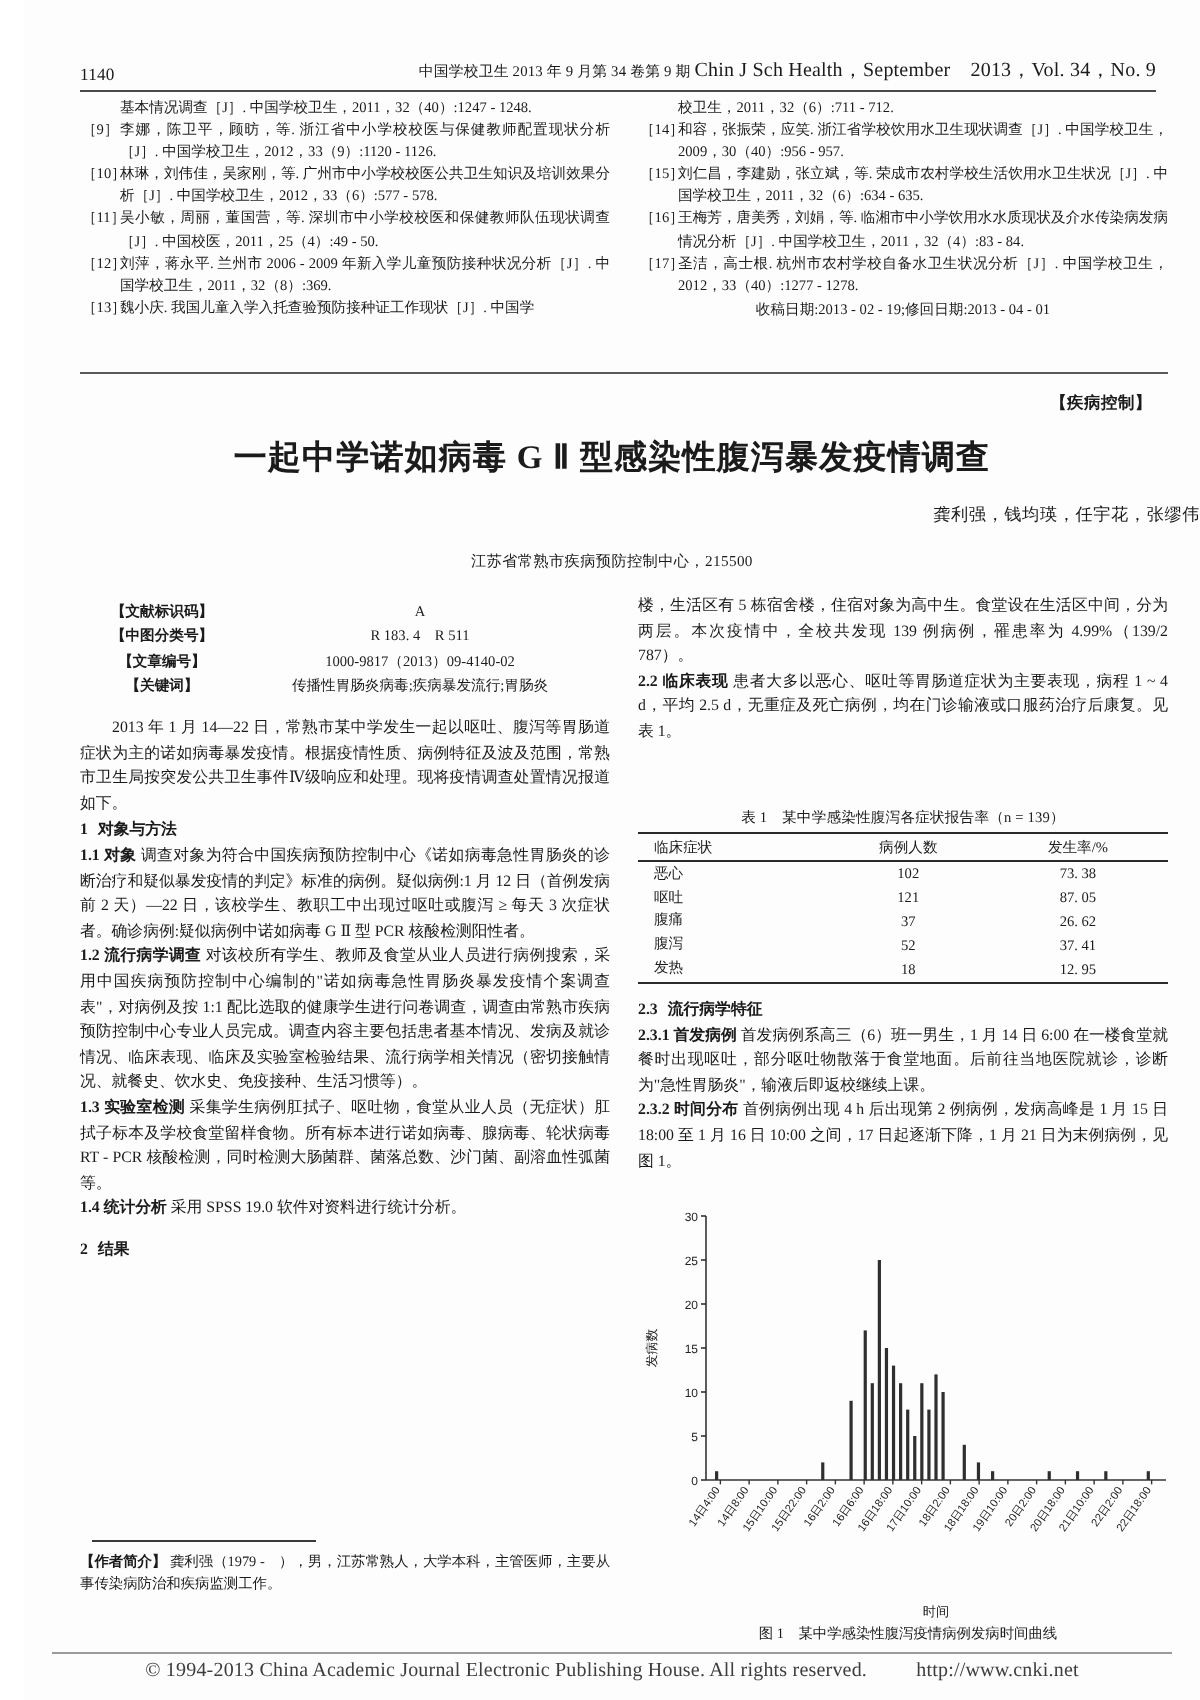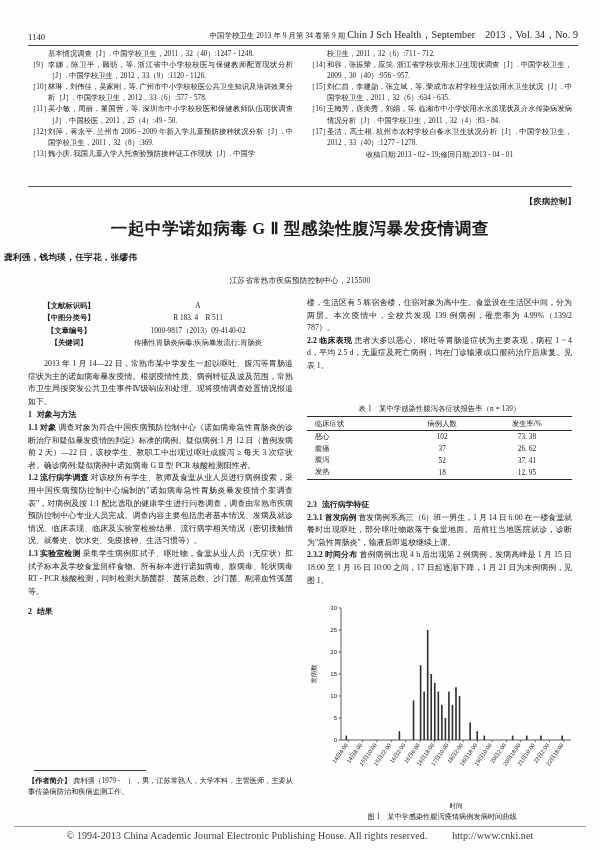--- a/index.html
+++ b/index.html
@@ -10,20 +10,21 @@
     width: 600px; height: 850px;
     position: relative;
     font-family: "Liberation Serif", "DejaVu Serif", serif;
     color: #1b1b1b;
     overflow: hidden;
   }
   .page {
     position: absolute;
     inset: 0;
     background: #fdfdfd;
+    margin-left: 12px;
   }
 
   
   .runhead {
     position: absolute;
     left: 28px; right: 22px; top: 28px;
     display: flex;
     align-items: flex-end;
     justify-content: space-between;
     font-size: 7.4px;
@@ -99,23 +100,23 @@
     text-align: center;
     font-size: 16.5px;
     font-weight: bold;
     letter-spacing: .6px;
     font-family: "Liberation Serif", serif;
   }
   .authors {
     position: absolute;
     top: 252px;
     left: 4px; right: 0;
-    text-align: left;
+    text-align: right;
     font-size: 8.6px;
-    font-weight: bold;
+    font-weight: normal;
     letter-spacing: .3px;
   }
   .affil {
     position: absolute;
     top: 276px;
     left: 0; right: 0;
     text-align: center;
     font-size: 7.6px;
     letter-spacing: .2px;
   }
@@ -347,20 +348,25 @@
     </p>
     <p>
       <span class="lead">1.2</span>
       <span class="lead">流行病学调查</span>
       <span>对该校所有学生、教师及食堂从业人员进行病例搜索，采用中国疾病预防控制中心编制的"诺如病毒急性胃肠炎暴发疫情个案调查表"，对病例及按 1:1 配比选取的健康学生进行问卷调查，调查由常熟市疾病预防控制中心专业人员完成。调查内容主要包括患者基本情况、发病及就诊情况、临床表现、临床及实验室检验结果、流行病学相关情况（密切接触情况、就餐史、饮水史、免疫接种、生活习惯等）。</span>
     </p>
     <p>
       <span class="lead">1.3</span>
       <span class="lead">实验室检测</span>
       <span>采集学生病例肛拭子、呕吐物，食堂从业人员（无症状）肛拭子标本及学校食堂留样食物。所有标本进行诺如病毒、腺病毒、轮状病毒 RT - PCR 核酸检测，同时检测大肠菌群、菌落总数、沙门菌、副溶血性弧菌等。</span>
+    </p>
+    <p>
+      <span class="lead">1.4</span>
+      <span class="lead">统计分析</span>
+      <span>采用 SPSS 19.0 软件对资料进行统计分析。</span>
     </p>
     <div class="gap"></div>
     <p class="h1">
       <span class="no">2</span><span>结果</span>
     </p>
   </div>
 
   <div class="col right">
     <p>楼，生活区有 5 栋宿舍楼，住宿对象为高中生。食堂设在生活区中间，分为两层。本次疫情中，全校共发现 139 例病例，罹患率为 4.99%（139/2 787）。</p>
     <p>
@@ -378,20 +384,25 @@
           <th class="c1">临床症状</th>
           <th class="c2">病例人数</th>
           <th class="c3">发生率/%</th>
         </tr>
       </thead>
       <tbody>
         <tr>
           <td class="c1">恶心</td>
           <td class="c2">102</td>
           <td class="c3">73. 38</td>
+        </tr>
+        <tr>
+          <td class="c1">呕吐</td>
+          <td class="c2">121</td>
+          <td class="c3">87. 05</td>
         </tr>
         <tr>
           <td class="c1">腹痛</td>
           <td class="c2">37</td>
           <td class="c3">26. 62</td>
         </tr>
         <tr>
           <td class="c1">腹泻</td>
           <td class="c2">52</td>
           <td class="c3">37. 41</td>

